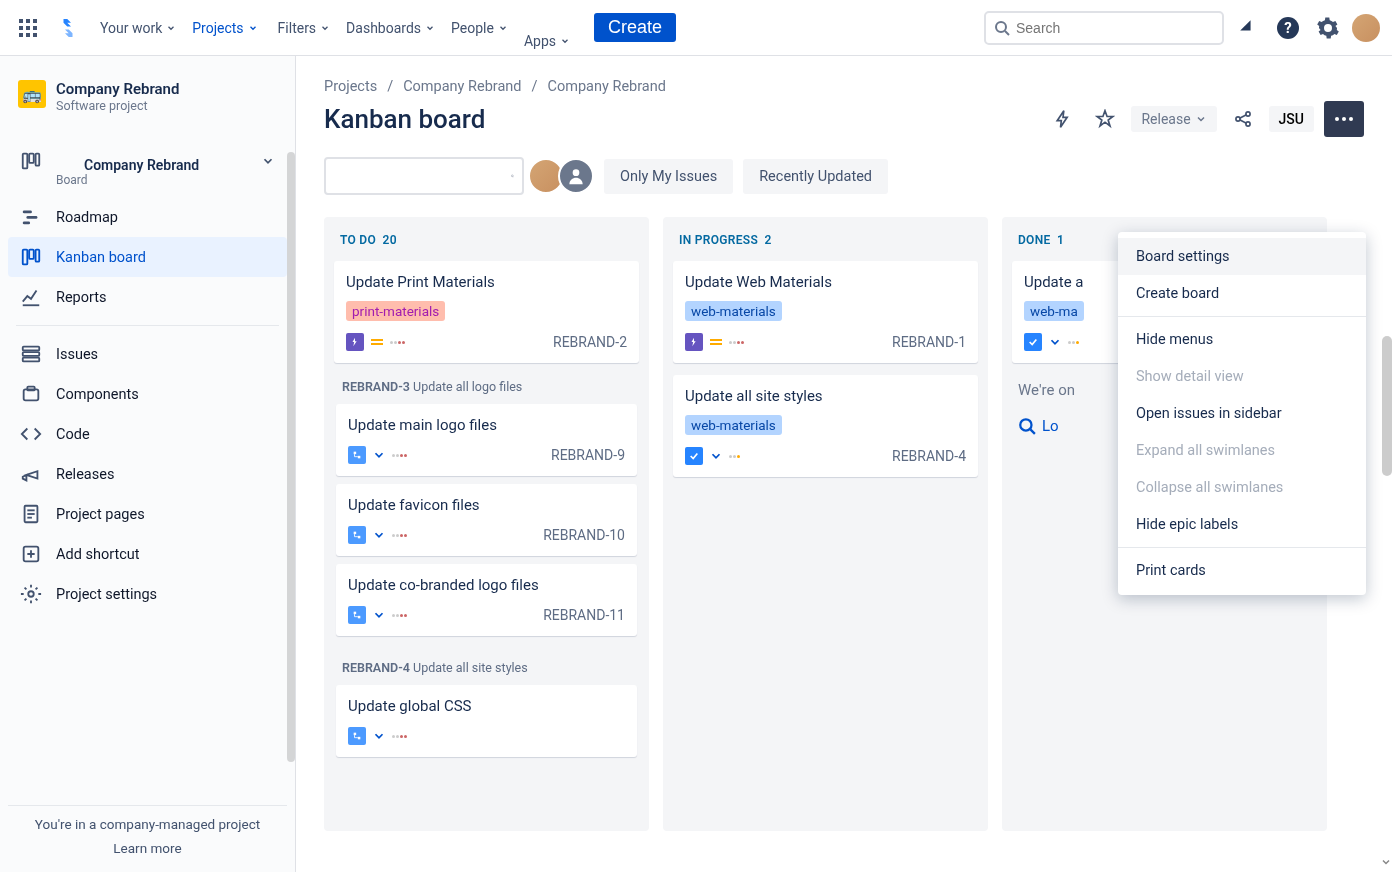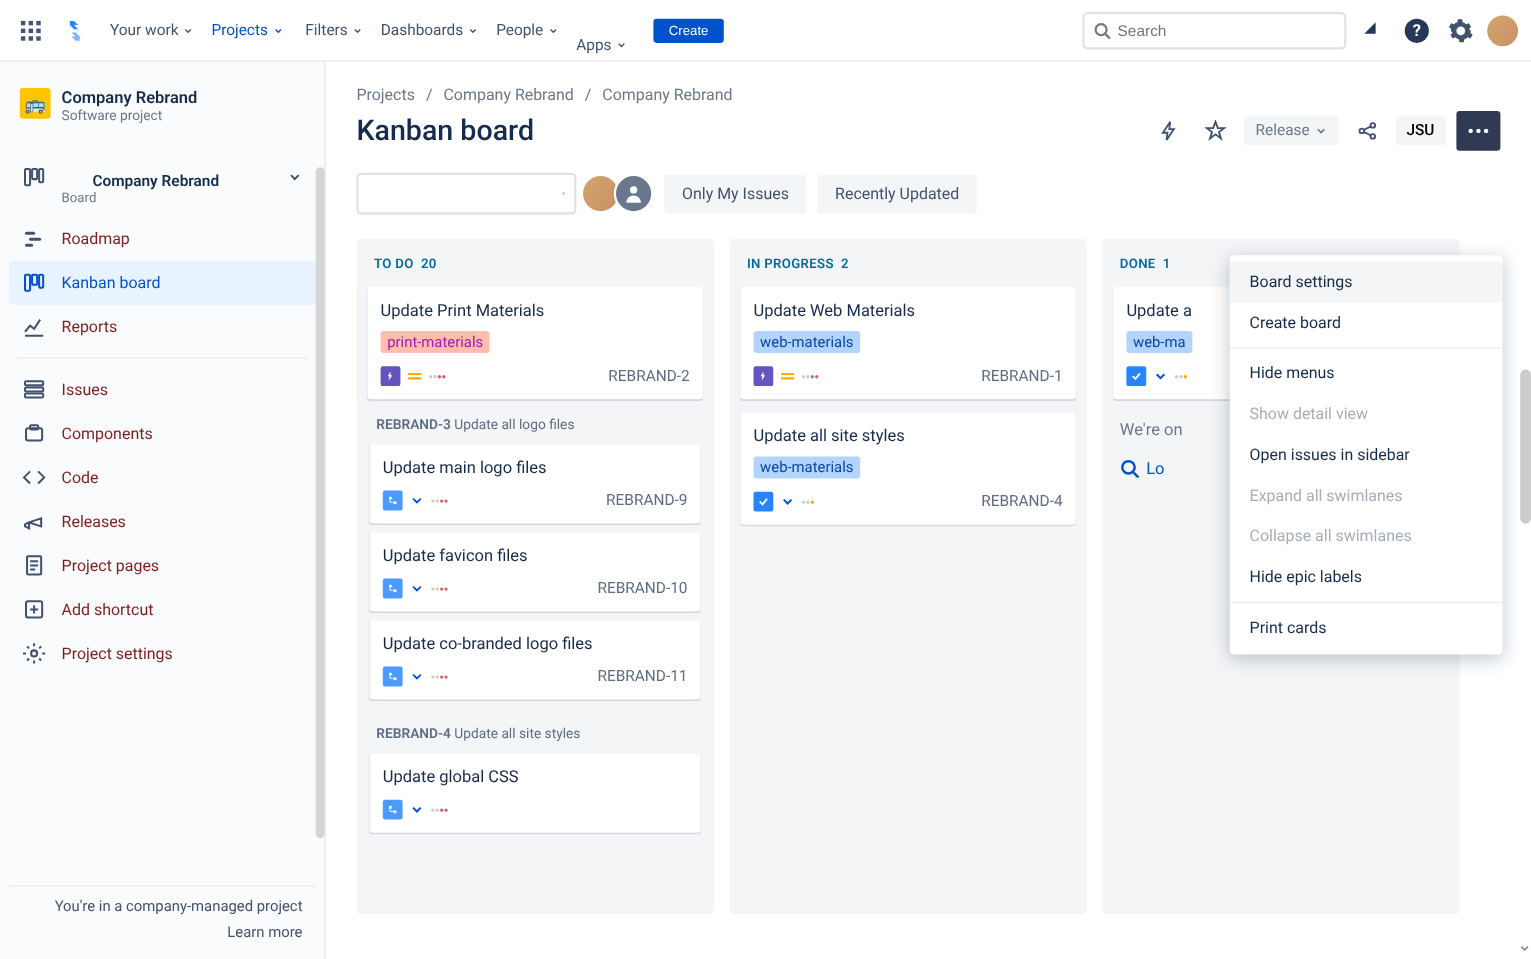--- a/index.html
+++ b/index.html
@@ -6,43 +6,43 @@
 body { font-family: -apple-system, BlinkMacSystemFont, "Segoe UI", Roboto, sans-serif; font-size: 14px; color: #172B4D; background: #fff; overflow: hidden; }
 .topbar { height: 56px; display: flex; align-items: center; padding: 0 12px; border-bottom: 1px solid #dfe1e6; }
 .topbar-left { display: flex; align-items: center; gap: 4px; }
 .app-switcher { width: 32px; height: 32px; display: flex; align-items: center; justify-content: center; cursor: pointer; border-radius: 3px; }
 .jira-logo { width: 24px; height: 24px; margin: 0 8px; }
 .nav-item { padding: 6px 8px; cursor: pointer; display: flex; align-items: center; gap: 4px; color: #42526E; font-weight: 400; border-radius: 3px; }
 .nav-item.active { color: #0052CC; }
 .nav-item.active::after { content: ''; }
 .nav-tabs { display: flex; position: relative; }
 .nav-item-underline { position: absolute; bottom: -17px; left: 0; right: 0; height: 3px; background: #0052CC; }
-.create-btn { background: #0052CC; color: #fff; border: none; padding: 4px 14px; border-radius: 3px; font-weight: 500; font-size: 12px; cursor: pointer; margin-left: 12px; }
+.create-btn { background: #0052CC; color: #fff; border: none; padding: 4px 14px; border-radius: 3px; font-weight: 500; font-size: 18px; cursor: pointer; margin-left: 12px; }
 .topbar-right { margin-left: auto; display: flex; align-items: center; gap: 8px; }
 .search-box { border: 2px solid #dfe1e6; border-radius: 5px; padding: 4px 8px; display: flex; align-items: center; width: 240px; height: 34px; }
 .search-box input { border: none; outline: none; flex: 1; font-size: 14px; margin-left: 6px; }
 .icon-btn { width: 32px; height: 32px; display: flex; align-items: center; justify-content: center; cursor: pointer; border-radius: 50%; }
 .avatar { width: 28px; height: 28px; border-radius: 50%; background: linear-gradient(135deg,#d4a574,#c89060); }
 .layout { display: flex; height: calc(100vh - 56px); }
 .sidebar { width: 296px; background: #FAFBFC; border-right: 1px solid #dfe1e6; padding: 24px 8px 0 8px; position: relative; display:flex; flex-direction:column; }
 .sidebar-scroll-indicator { position: absolute; right: 0; top: 96px; width: 8px; bottom: 110px; background: rgba(0,0,0,0.15); border-radius:4px;}
 .project-head { display: flex; gap: 10px; padding: 0 10px 16px 10px; }
 .project-icon { width: 28px; height: 28px; background: #FFC400; border-radius: 3px; display:flex;align-items:center;justify-content:center;font-size:16px;}
 .project-title { font-weight: 600; font-size: 15px; color:#172B4D; }
 .project-sub { font-size: 12.5px; color: #6B778C; }
-.side-item { display: flex; align-items: center; gap: 14px; padding: 9px 12px; border-radius: 4px; color: #7f1d1d; cursor: pointer; font-size: 14.5px;}
+.side-item { display: flex; align-items: center; gap: 14px; padding: 9px 12px; border-radius: 4px; color: #0f172a; cursor: pointer; font-size: 14.5px;}
 .side-item.selected { background: #E9F2FF; color: #0052CC; }
 .side-item .icon { width: 22px; display:flex; justify-content:center;}
 .side-board-item { display:flex; align-items:center; gap:14px; padding: 6px 12px 10px 12px; cursor:pointer; }
 .side-board-item .titles { flex:1; }
 .side-board-item .main { font-weight:600; color:#172B4D;}
 .side-board-item .sub { font-size:12px; color:#6B778C;}
 .side-chevron { margin-left:auto; }
 .side-divider { height:1px; background:#e5e8ec; margin: 8px 8px; }
-.sidebar-footer { margin-top:auto; padding: 10px 12px 16px 12px; font-size:13.5px; color:#42526E; text-align:right; border-top:1px solid #e5e8ec;}
+.sidebar-footer { margin-top:auto; padding: 10px 12px 16px 12px; font-size:13.5px; color:#42526E; text-align:center; border-top:1px solid #e5e8ec;}
 .sidebar-footer a { color:#42526E; text-decoration:none; display:block; margin-top:8px;}
 .main { flex: 1; padding: 22px 28px 0 28px; position: relative; overflow:hidden;}
 .breadcrumb { display: flex; gap: 10px; color: #6B778C; font-size: 14.5px; align-items:center; margin-bottom: 6px;}
 .breadcrumb span.sep { color: #6B778C; }
 .breadcrumb a { color: #6B778C; text-decoration:none; cursor:pointer;}
 .page-head-row { display:flex; align-items:center; }
 .page-title { font-size: 26px; font-weight: 500; color: #172b4d; }
 .head-actions { margin-left:auto; display:flex; align-items:center; gap: 10px;}
 .head-action { width:32px; height:32px; display:flex;align-items:center;justify-content:center;cursor:pointer;border-radius:3px;color:#42526E;}
 .release-btn { background:#f4f5f7;color:#6b778c;padding:5px 10px;border-radius:3px;display:flex;align-items:center;gap:4px;cursor:pointer;}

